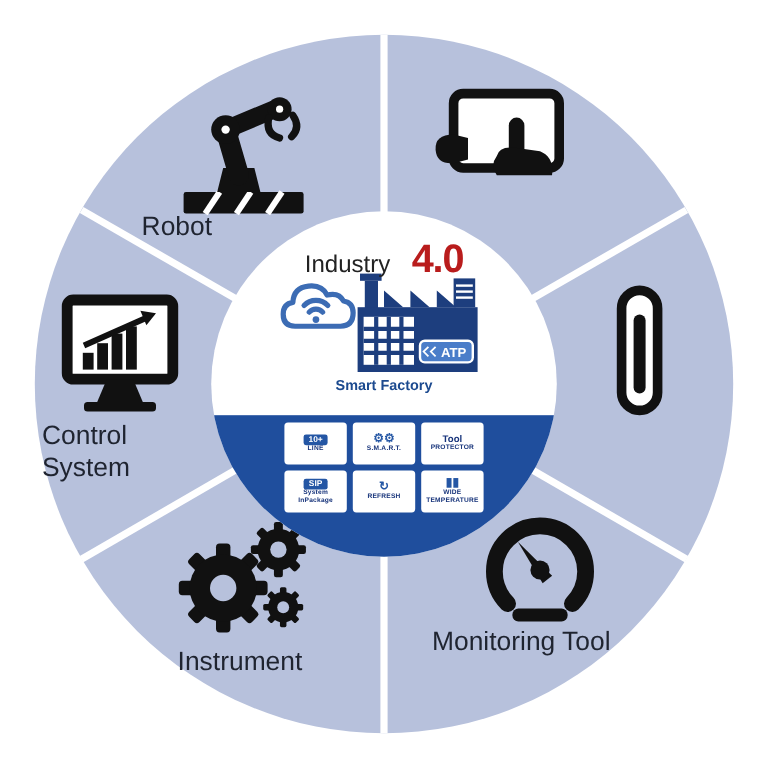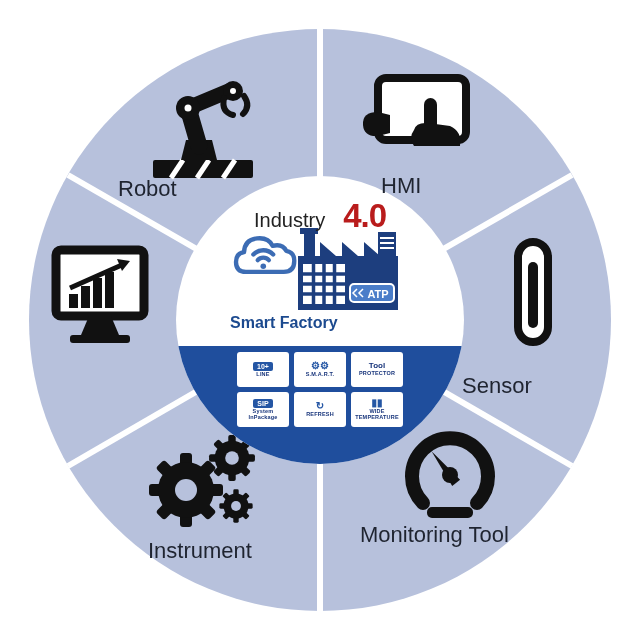--- a/index.html
+++ b/index.html
@@ -19,22 +19,22 @@
   .lbl-instrument{left:148px;top:538px;width:168px;}
   .lbl-control{left:35px;top:350px;width:140px;}
 
   .center-title{
     position:absolute;left:222px;top:197px;width:196px;
     display:flex;align-items:baseline;justify-content:center;gap:18px;
   }
   .word-industry{font-size:20px;color:#222;}
   .word-40{font-size:33px;font-weight:700;color:#b91c1c;letter-spacing:-1px;}
   .smart-factory{
-    position:absolute;left:230px;top:314px;width:180px;
-    font-size:16px;font-weight:700;color:#1c4a8f;
+    position:absolute;left:230px;top:314px;width:180px;text-align:center;
+    font-size:12px;font-weight:700;color:#1c4a8f;
   }
 
   .tiles{
     position:absolute;left:237px;top:352px;width:166px;
     display:grid;grid-template-columns:repeat(3,1fr);gap:5px;
   }
   .tile{
     background:#fff;border-radius:3px;height:33px;padding:1px;
     display:flex;flex-direction:column;align-items:center;justify-content:center;
     gap:1px;overflow:hidden;
@@ -201,18 +201,17 @@
       <div class="tile-top icon">↻</div>
       <div class="tile-bottom">REFRESH</div>
     </div>
     <div class="tile">
       <div class="tile-top icon">▮▮</div>
       <div class="tile-bottom">WIDE TEMPERATURE</div>
     </div>
   </div>
 
   <div class="label lbl-robot">Robot</div>
-  <div class="label lbl-hmi">HMI</div>
-  <div class="label lbl-sensor">Sensor</div>
   <div class="label lbl-monitoring">Monitoring Tool</div>
   <div class="label lbl-instrument">Instrument</div>
+  <div class="label lbl-control">Control System</div>
 
 </div>
 
 </body></html>

